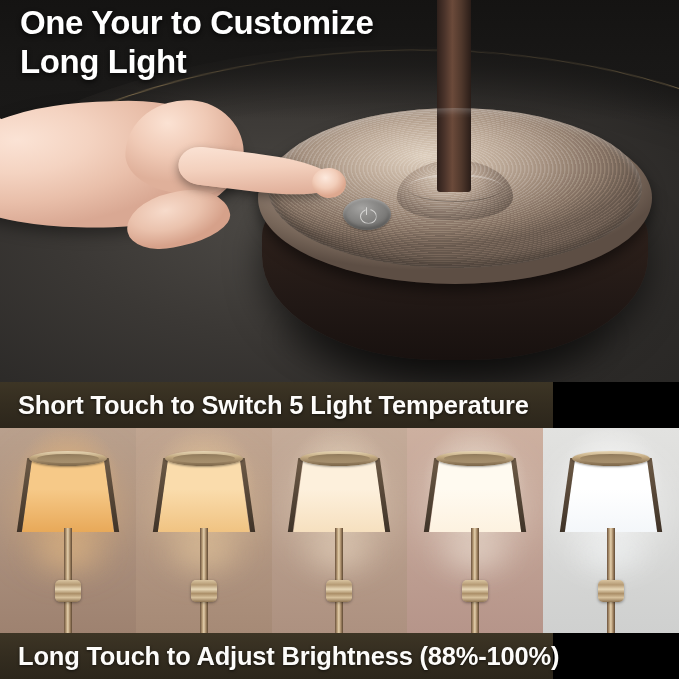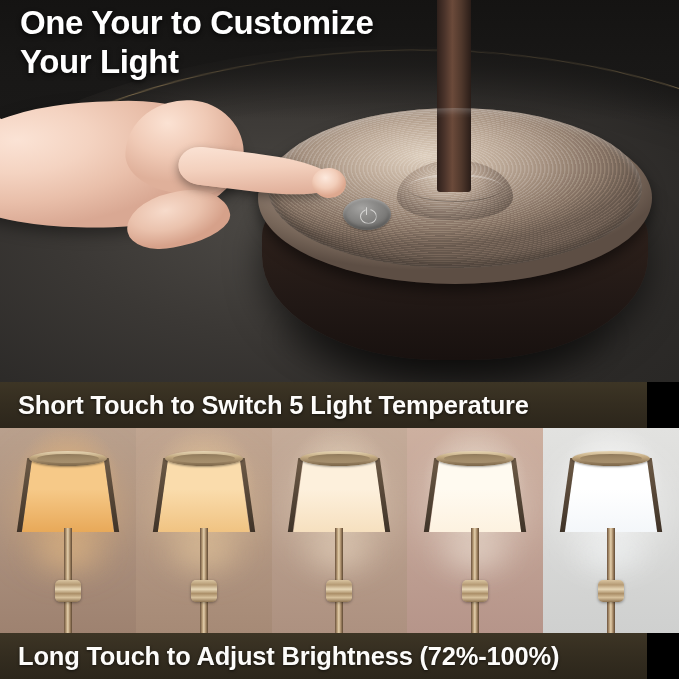--- a/index.html
+++ b/index.html
@@ -175,21 +175,21 @@
     transform:rotate(-12deg);
   }
   .wrist {
     position:absolute; left:-54px; top:14px; width:140px; height:106px;
     border-radius:0 40% 40% 0 / 0 50% 50% 0;
     background:linear-gradient(150deg,#fae1d2 0%, #f2cfbc 60%, #e0b49f 100%);
   }
 
   
   .banner {
-    position:absolute; left:0; width:647px; height:46px;
+    position:absolute; left:0; width:553px; height:46px;
     background:linear-gradient(180deg,#3d3525 0%, #342d20 48%, #2c261b 100%);
     display:flex; align-items:center;
     z-index:20;
   }
   .banner-mid { top:382px; }
   .banner-bot { top:633px; height:46px; }
   .banner-text {
     color:#fdfcfa; font-size:25.5px; font-weight:bold; letter-spacing:-.2px;
     padding-left:18px; text-shadow:0 1px 3px rgba(0,0,0,.6);
     white-space:nowrap;
@@ -288,21 +288,21 @@
       <div class="wrist"></div>
       <div class="palm"></div>
       <div class="knuckle"></div>
       <div class="thumb"></div>
       <div class="finger"></div>
       <div class="fingertip"></div>
     </div>
 
     <div class="headline">
       <div>One Your to Customize</div>
-      <div>Your Light</div>
+      <div>Long Light</div>
     </div>
   </div>
 
   <div class="banner banner-mid">
     <div class="banner-text">Short Touch to Switch 5 Light Temperature</div>
   </div>
 
   <div class="strip">
     <div class="cell">
       <div class="cell-bg" style="background: radial-gradient(62% 46% at 50% 26%, rgba(246, 190, 118, 0.55) 0%, rgba(255, 255, 255, 0) 62%), linear-gradient(rgb(185, 160, 141) 0%, rgb(158, 130, 112) 100%);"></div>
@@ -370,16 +370,16 @@
         <div class="shade" style="background: linear-gradient(rgb(255, 255, 255) 0%, rgb(255, 255, 255) 42%, rgb(244, 247, 250) 100%);"></div>
         <div class="shade-rim"></div>
         <div class="shade-rim-inner"></div>
         <div class="stem"></div>
         <div class="stem-ring"></div>
       </div>
     </div>
   </div>
 
   <div class="banner banner-bot">
-    <div class="banner-text">Long Touch to Adjust Brightness (72%-100%)</div>
+    <div class="banner-text">Long Touch to Adjust Brightness (88%-100%)</div>
   </div>
 
 </div>
 
 </body></html>

